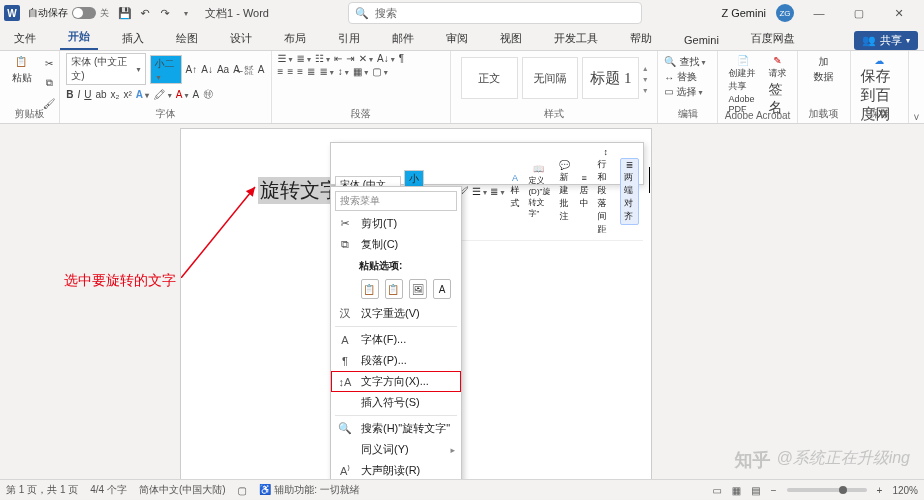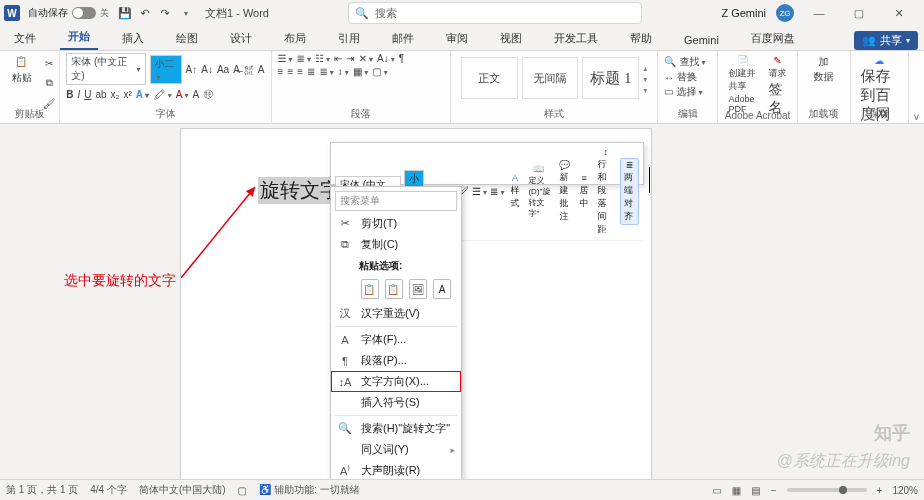--- a/index.html
+++ b/index.html
@@ -153,23 +153,22 @@
   .cm-paste-opts .po{
     width:20px;height:18px;border:1px solid #bbb;border-radius:2px;
     display:flex;align-items:center;justify-content:center;font-size:10px;
   }
   .cm-item.hl{outline:1.5px solid #e60012;outline-offset:-1px;}
   .cm-item.submenu::after{content:"▸";margin-left:auto;color:#888;font-size:9px;}
   .cm-sep{height:1px;background:#e4e4e4;margin:2px 4px;}
   
   .watermark{
     position:absolute; right:14px; bottom:28px; font-size:16px; color:#bcbcbc;
-    font-style:italic; display:flex; align-items:flex-end; gap:6px;
+    font-style:italic; display:flex; align-items:flex-start; gap:6px;
     opacity:.85;
-    flex-direction:column;
   }
   .zhihu-logo{
     font-family:"SimSun",serif; font-weight:bold; font-style:normal; color:#bcbcbc;
     font-size:18px;
   }
   
   .statusbar{
     position:absolute; bottom:0; left:0; right:0; height:20px;
     background:#f3f2f1; border-top:1px solid #d6d6d6;
     display:flex; align-items:center; font-size:10px; color:#555;

